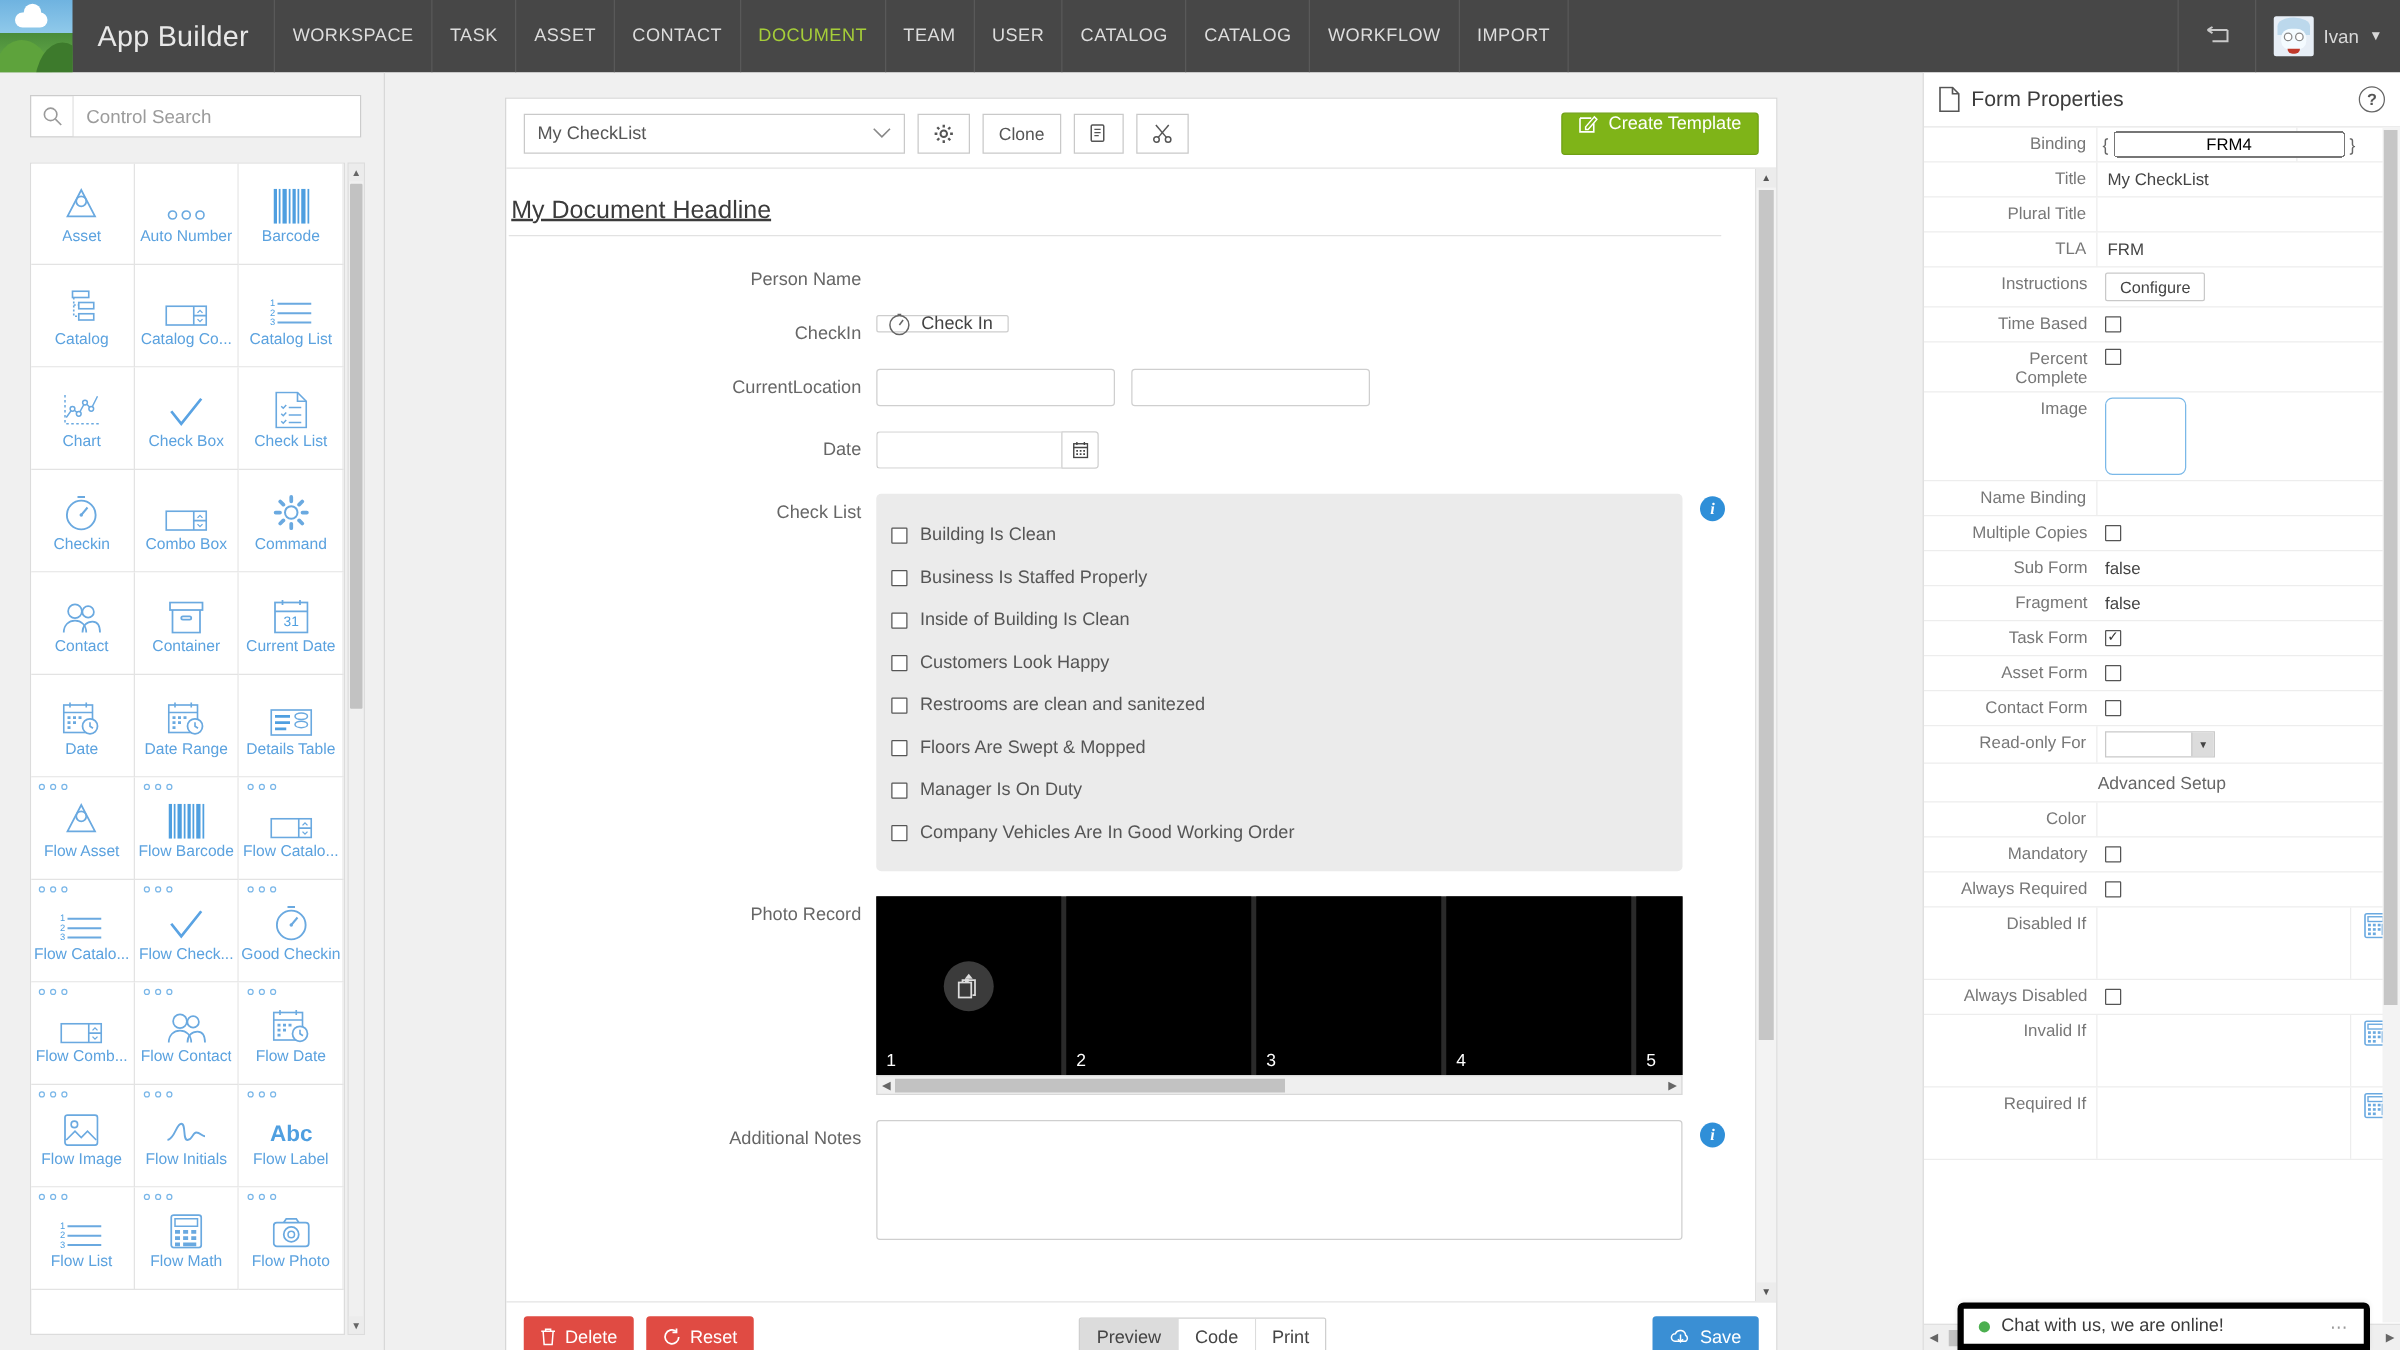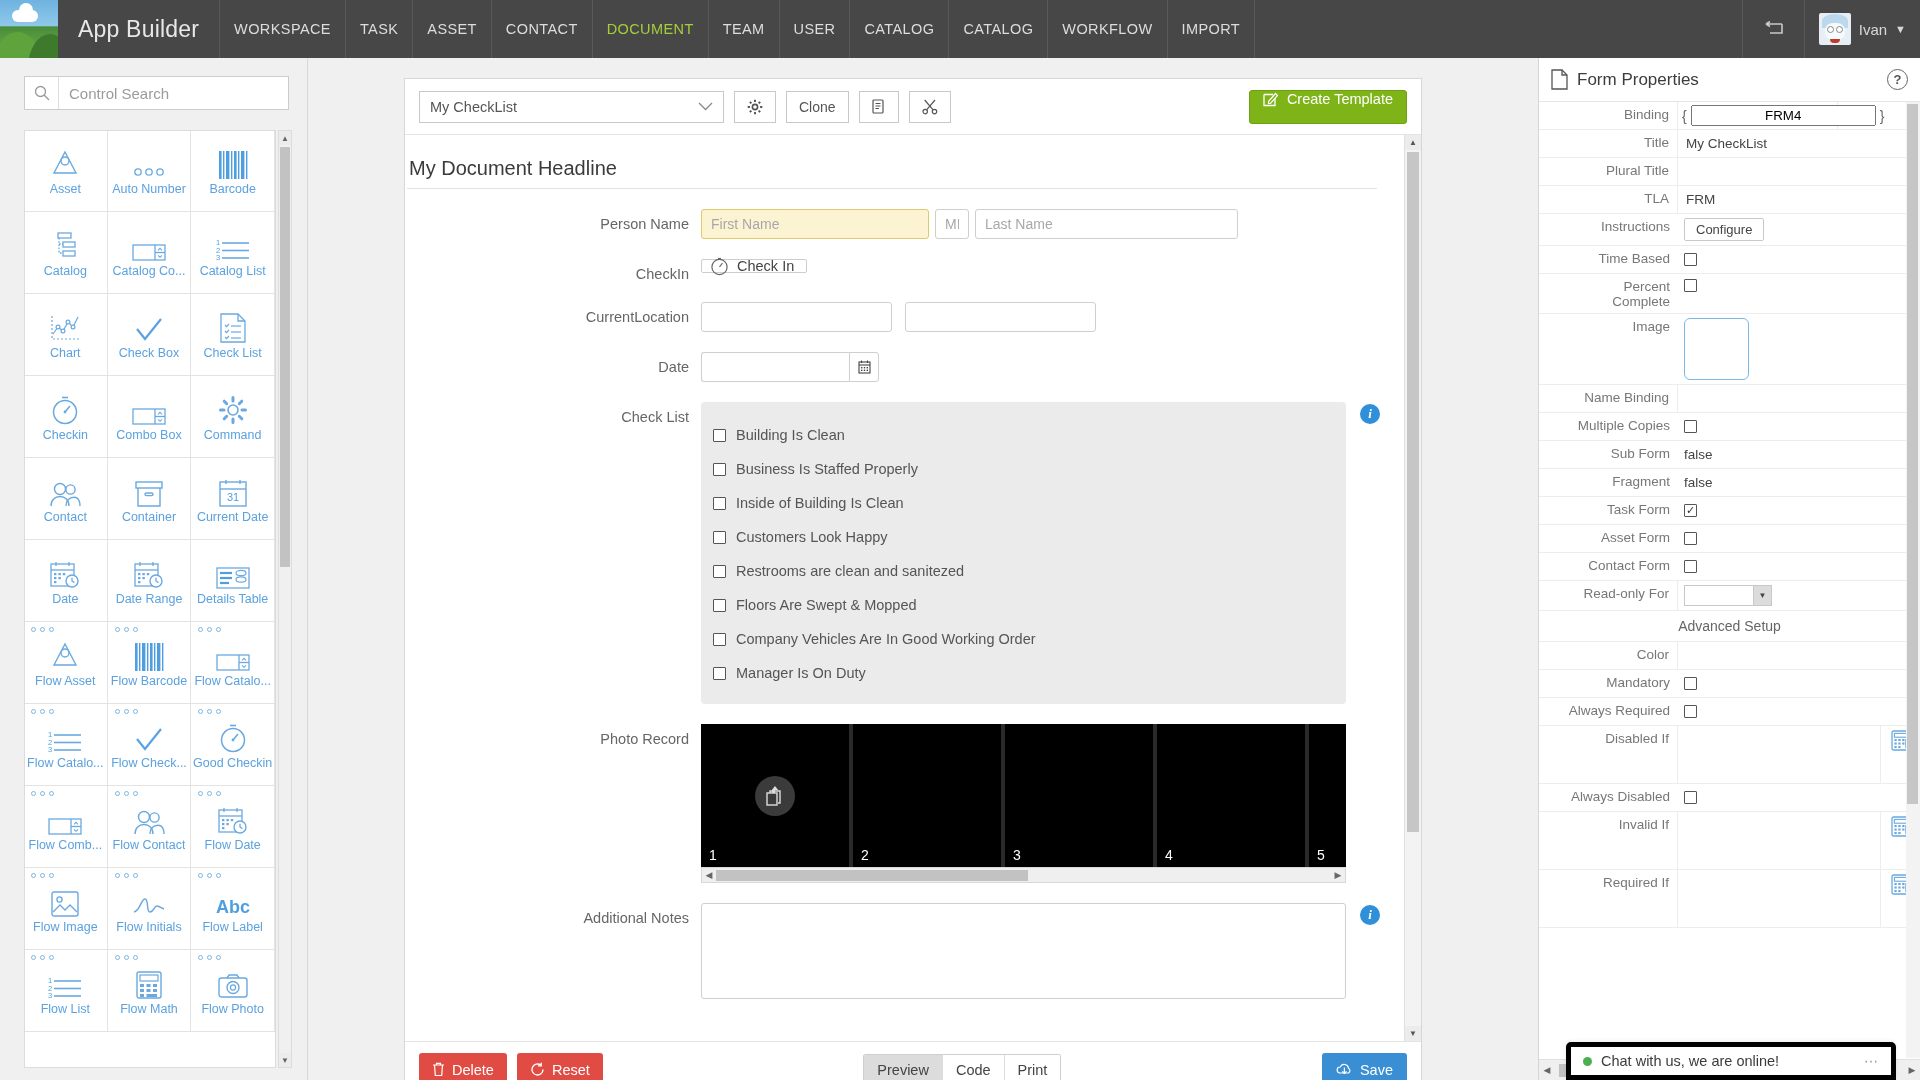--- a/index.html
+++ b/index.html
@@ -155,21 +155,21 @@
     margin-left: auto; height: 34px; background: #7fb418; color: #fff;
     border: 1px solid #6fa014; border-radius: 3px; padding: 0 13px;
     display: flex; align-items: flex-start; gap: 8px; font-size: 14.5px; cursor: pointer;
   }
   #form-body { flex: 1; position: relative; overflow: hidden; }
   #form-scrollarea {
     position: absolute; inset: 0 18px 0 0; padding: 22px 0 0 0; overflow: hidden;
   }
   #doc-headline {
     font-size: 20px; color: #3b3b3b; padding: 0 0 8px 2px;
-    margin: 0 26px 0 2px; border-bottom: 1px solid #e2e2e2;
+    margin: 0 26px 0 2px; border-bottom: 1px solid #e2e2e2; text-decoration: underline;
   }
   .frow { display: flex; align-items: flex-start; margin-top: 20px; }
   .flabel {
     width: 296px; flex: none; text-align: right; padding-right: 12px;
     font-size: 14.5px; color: #666; padding-top: 7px;
   }
   .fctl { display: flex; align-items: flex-start; gap: 6px; }
   .inp {
     height: 30px; border: 1px solid #cfcfcf; border-radius: 3px; background: #fff;
     padding: 0 9px; font-size: 14px; color: #555; outline: none;
@@ -985,25 +985,20 @@
         <span>Create Template</span>
       </div>
     </div>
 
     <div id="form-body">
       <div id="form-scrollarea">
         <div id="doc-headline">My Document Headline</div>
 
         <div class="frow">
           <div class="flabel">Person Name</div>
-          <div class="fctl">
-            <input class="inp highlight" style="width: 228px;" placeholder="First Name">
-            <input class="inp" style="width: 34px;" placeholder="MI">
-            <input class="inp" style="width: 263px;" placeholder="Last Name">
-          </div>
         </div>
 
         <div class="frow">
           <div class="flabel">CheckIn</div>
           <div class="fctl">
             <div id="checkin-btn">
               <svg width="19" height="19" viewBox="0 0 19 19">
                   <circle cx="9.5" cy="10" r="7.6" fill="none" stroke="#666" stroke-width="1.2"></circle>
                   <path d="M9.5 10l3-4" stroke="#666" stroke-width="1.2"></path>
                   <path d="M8 1.5h3" stroke="#666" stroke-width="1.2"></path>
@@ -1069,25 +1064,25 @@
                 <div class="chk-row">
                   <span class="cbox"></span>
                   <span class="chk-label">Restrooms are clean and sanitezed</span>
                 </div>
                 <div class="chk-row">
                   <span class="cbox"></span>
                   <span class="chk-label">Floors Are Swept &amp; Mopped</span>
                 </div>
                 <div class="chk-row">
                   <span class="cbox"></span>
-                  <span class="chk-label">Company Vehicles Are In Good Working Order</span>
+                  <span class="chk-label">Manager Is On Duty</span>
                 </div>
                 <div class="chk-row">
                   <span class="cbox"></span>
-                  <span class="chk-label">Manager Is On Duty</span>
+                  <span class="chk-label">Company Vehicles Are In Good Working Order</span>
                 </div>
               </div>
             <div class="info-i" style="margin-top:2px">i</div>
           </div>
         </div>
 
         <div class="frow">
           <div class="flabel">Photo Record</div>
           <div class="fctl" style="flex-direction:column;gap:0">
             <div id="photo-strip">

